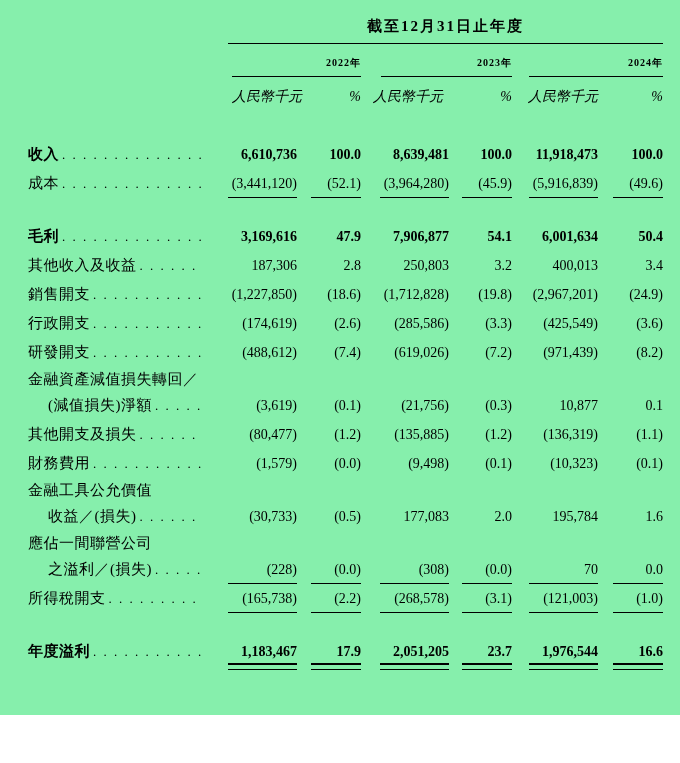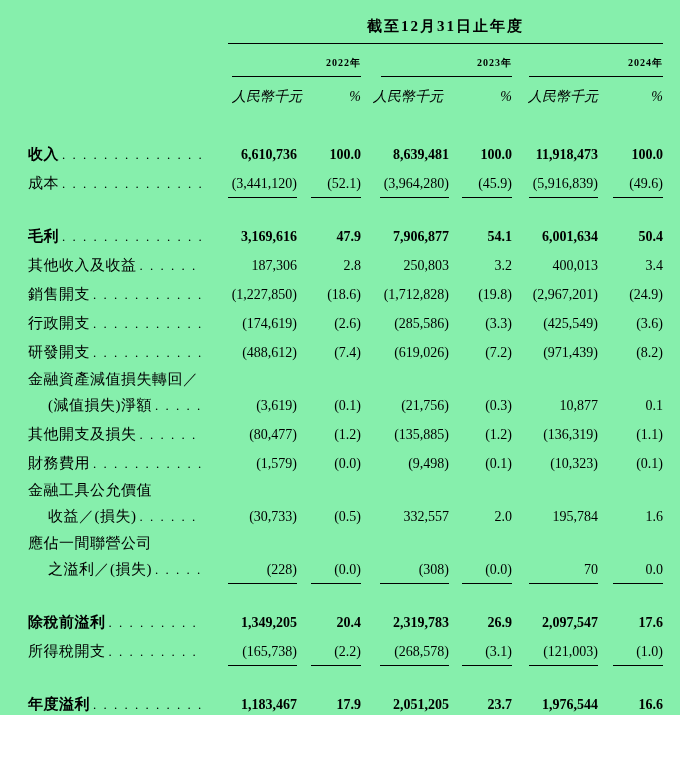--- a/index.html
+++ b/index.html
@@ -303,21 +303,21 @@
         </tr>
         <tr class="">
           <td class="lbl-cell indent">
             <div class="lblwrap">
               <span class="lbl">收益／(損失)</span>
               <span class="dots"></span>
             </div>
           </td>
           <td class="a"><span class="val w-a">(30,733)</span></td>
           <td class="p"><span class="val w-p">(0.5)</span></td>
-          <td class="a"><span class="val w-a">332,557</span></td>
+          <td class="a"><span class="val w-a">177,083</span></td>
           <td class="p"><span class="val w-p">2.0</span></td>
           <td class="a"><span class="val w-a">195,784</span></td>
           <td class="p"><span class="val w-p">1.6</span></td>
         </tr>
         <tr class="head-row">
           <td class="lbl-cell" colspan="7">
             <div class="lblwrap">
               <span class="lbl">應佔一間聯營公司</span>
             </div>
           </td>
@@ -329,34 +329,20 @@
               <span class="dots"></span>
             </div>
           </td>
           <td class="a"><span class="val w-a u">(228)</span></td>
           <td class="p"><span class="val w-p u">(0.0)</span></td>
           <td class="a"><span class="val w-a u">(308)</span></td>
           <td class="p"><span class="val w-p u">(0.0)</span></td>
           <td class="a"><span class="val w-a u">70</span></td>
           <td class="p"><span class="val w-p u">0.0</span></td>
         </tr>
-        <tr class="bold section">
-          <td class="lbl-cell">
-            <div class="lblwrap">
-              <span class="lbl">除稅前溢利</span>
-              <span class="dots"></span>
-            </div>
-          </td>
-          <td class="a"><span class="val w-a">1,349,205</span></td>
-          <td class="p"><span class="val w-p">20.4</span></td>
-          <td class="a"><span class="val w-a">2,319,783</span></td>
-          <td class="p"><span class="val w-p">26.9</span></td>
-          <td class="a"><span class="val w-a">2,097,547</span></td>
-          <td class="p"><span class="val w-p">17.6</span></td>
-        </tr>
         <tr class="">
           <td class="lbl-cell">
             <div class="lblwrap">
               <span class="lbl">所得稅開支</span>
               <span class="dots"></span>
             </div>
           </td>
           <td class="a"><span class="val w-a u">(165,738)</span></td>
           <td class="p"><span class="val w-p u">(2.2)</span></td>
           <td class="a"><span class="val w-a u">(268,578)</span></td>

